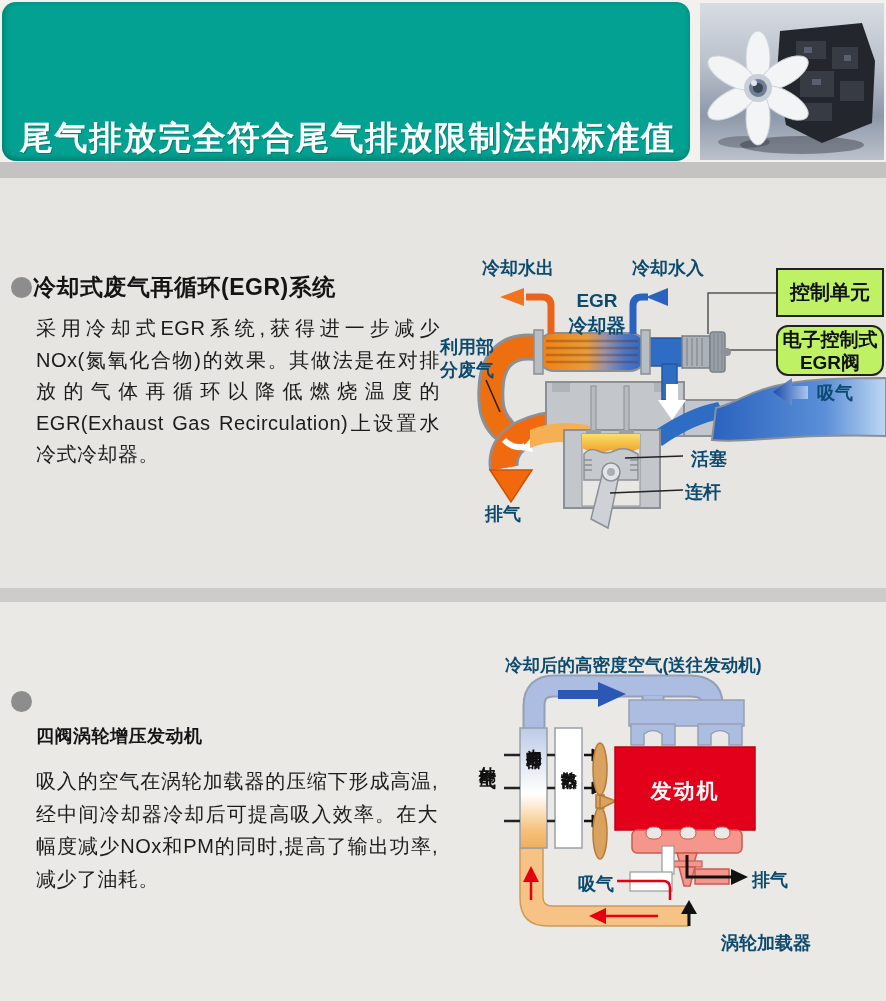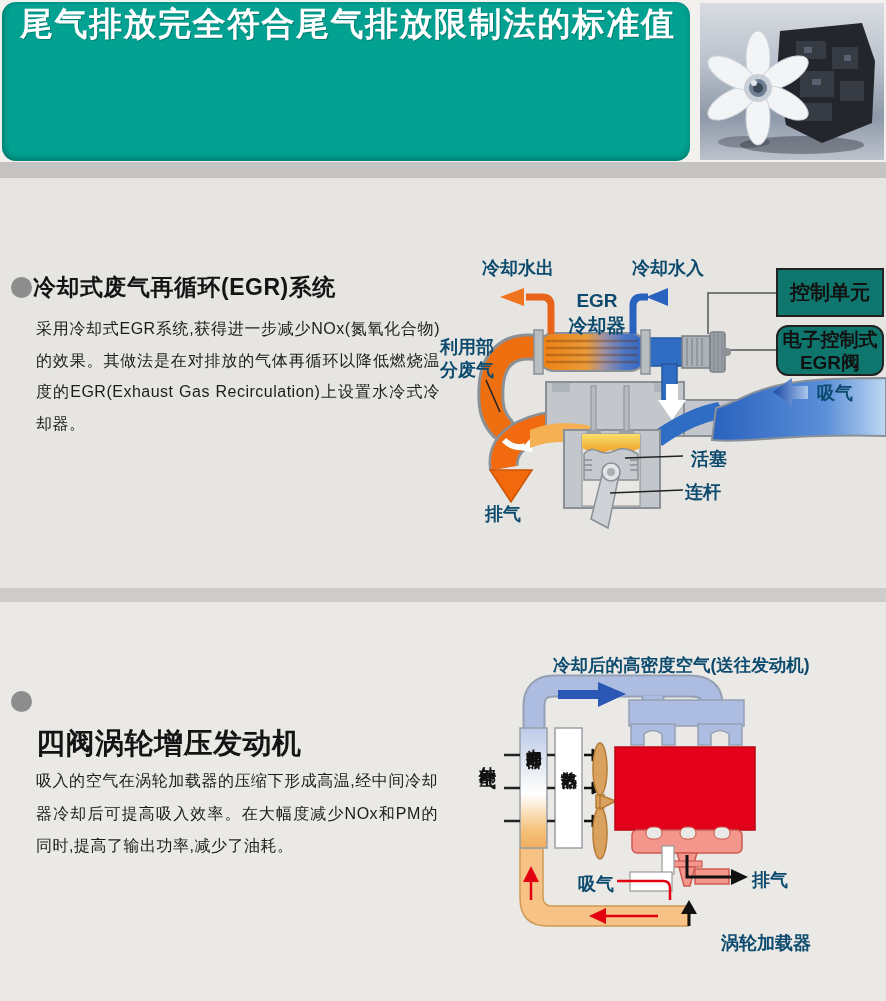--- a/index.html
+++ b/index.html
@@ -4,48 +4,48 @@
 <style>
   * { margin:0; padding:0; box-sizing:border-box; }
   body { background:#888; font-family:"Liberation Sans","DejaVu Sans",sans-serif; }
   .page { position:relative; width:886px; height:1001px; margin:0 auto;
           background:#f2f1ee; overflow:hidden; }
 
   
   .banner { position:absolute; left:2px; top:2px; width:688px; height:159px;
             background:#02a191; border-radius:14px;
             box-shadow: inset 0 -3px 6px rgba(0,0,0,.18), inset 3px 0 5px rgba(0,0,0,.10);
-            display:flex; align-items:flex-start; }
+            display:flex; align-items:flex-end; }
   .banner-title { color:#ffffff; font-weight:bold; font-size:33px; letter-spacing:1.5px;
                   padding-left:18px; white-space:nowrap;
                   text-shadow:1px 1px 0 rgba(0,60,55,.35); }
   .photo { position:absolute; left:700px; top:3px; width:184px; height:157px; }
 
   
   .band1 { position:absolute; left:0; top:162px; width:886px; height:16px; background:#c4c3c1; }
   .sec1-bg { position:absolute; left:0; top:178px; width:886px; height:410px; background:#e6e5e2; }
   .band2 { position:absolute; left:0; top:588px; width:886px; height:14px; background:#cdccca; }
   .sec2-bg { position:absolute; left:0; top:602px; width:886px; height:399px; background:#eae9e6; }
 
   .heading-row { position:absolute; display:flex; align-items:center; }
   .bullet { width:21px; height:21px; border-radius:50%; background:#8d8d8d; flex:0 0 auto; }
   .h-text { font-size:23px; font-weight:bold; color:#141414; letter-spacing:.5px; margin-left:1px; white-space:nowrap; }
-  .h-text2 { position:absolute; font-size:29px; font-weight:bold; color:#141414; letter-spacing:.5px; white-space:nowrap; }
-  .body-text { position:absolute; font-size:16px; line-height:31.5px; color:#1c1c1c;
+  .h-text2 { position:absolute; font-size:18px; font-weight:bold; color:#141414; letter-spacing:.5px; white-space:nowrap; }
+  .body-text { position:absolute; font-size:20px; line-height:31.5px; color:#1c1c1c;
                text-align:justify; letter-spacing:.5px; }
 
   .diagram { position:absolute; }
   .diagram svg { position:absolute; left:0; top:0; }
 
   .lbl { position:absolute; font-weight:bold; color:#0c4a6e; white-space:nowrap; }
-  .s18 { font-size:18px; } .s17 { font-size:17px;margin-left:48px; } .s20 { font-size:19px; }
+  .s18 { font-size:18px; } .s17 { font-size:17px; } .s20 { font-size:19px; }
   .center { text-align:center; }
   .vlbl { position:absolute; font-weight:bold; color:#111;
           writing-mode:vertical-rl; text-orientation:upright; letter-spacing:2px; }
-  .box { position:absolute; background:#0f766e; border:2px solid #222;
+  .box { position:absolute; background:#bef264; border:2px solid #222;
          display:flex; flex-direction:column; justify-content:center; align-items:center;
          font-weight:bold; color:#111; }
   .engine-lbl { position:absolute; color:#fff; font-weight:bold; font-size:21px;
                 text-align:center; letter-spacing:2px; }
 </style>
 </head>
 <body>
 
 <div class="page">
 
@@ -324,18 +324,19 @@
       </g>
 
       <path d="M239,278 V264" stroke="#111" stroke-width="3"></path>
       <polygon points="239,252 231,266 247,266" fill="#111"></polygon>
     </svg>
 
     <div class="lbl s17" style="left:55px; top:5px; font-size:17.5px;">冷却后的高密度空气(送往发动机)</div>
     <div class="vlbl" style="left:26px; top:104px; font-size:17px;">外部空气</div>
     <div class="vlbl" style="left:73px; top:88px; font-size:16px; letter-spacing:1px;">中间冷却器</div>
     <div class="vlbl" style="left:108px; top:110px; font-size:16px; letter-spacing:1px;">散热器</div>
+    <div class="engine-lbl" style="left:165px; top:129px; width:140px;">发动机</div>
     <div class="lbl s18" style="left:128px; top:224px;">吸气</div>
     <div class="lbl s18" style="left:302px; top:220px;">排气</div>
     <div class="lbl s18" style="left:223px; top:283px;margin-left:48px;">涡轮加载器</div>
   </div>
 
 </div>
 
 </body></html>

